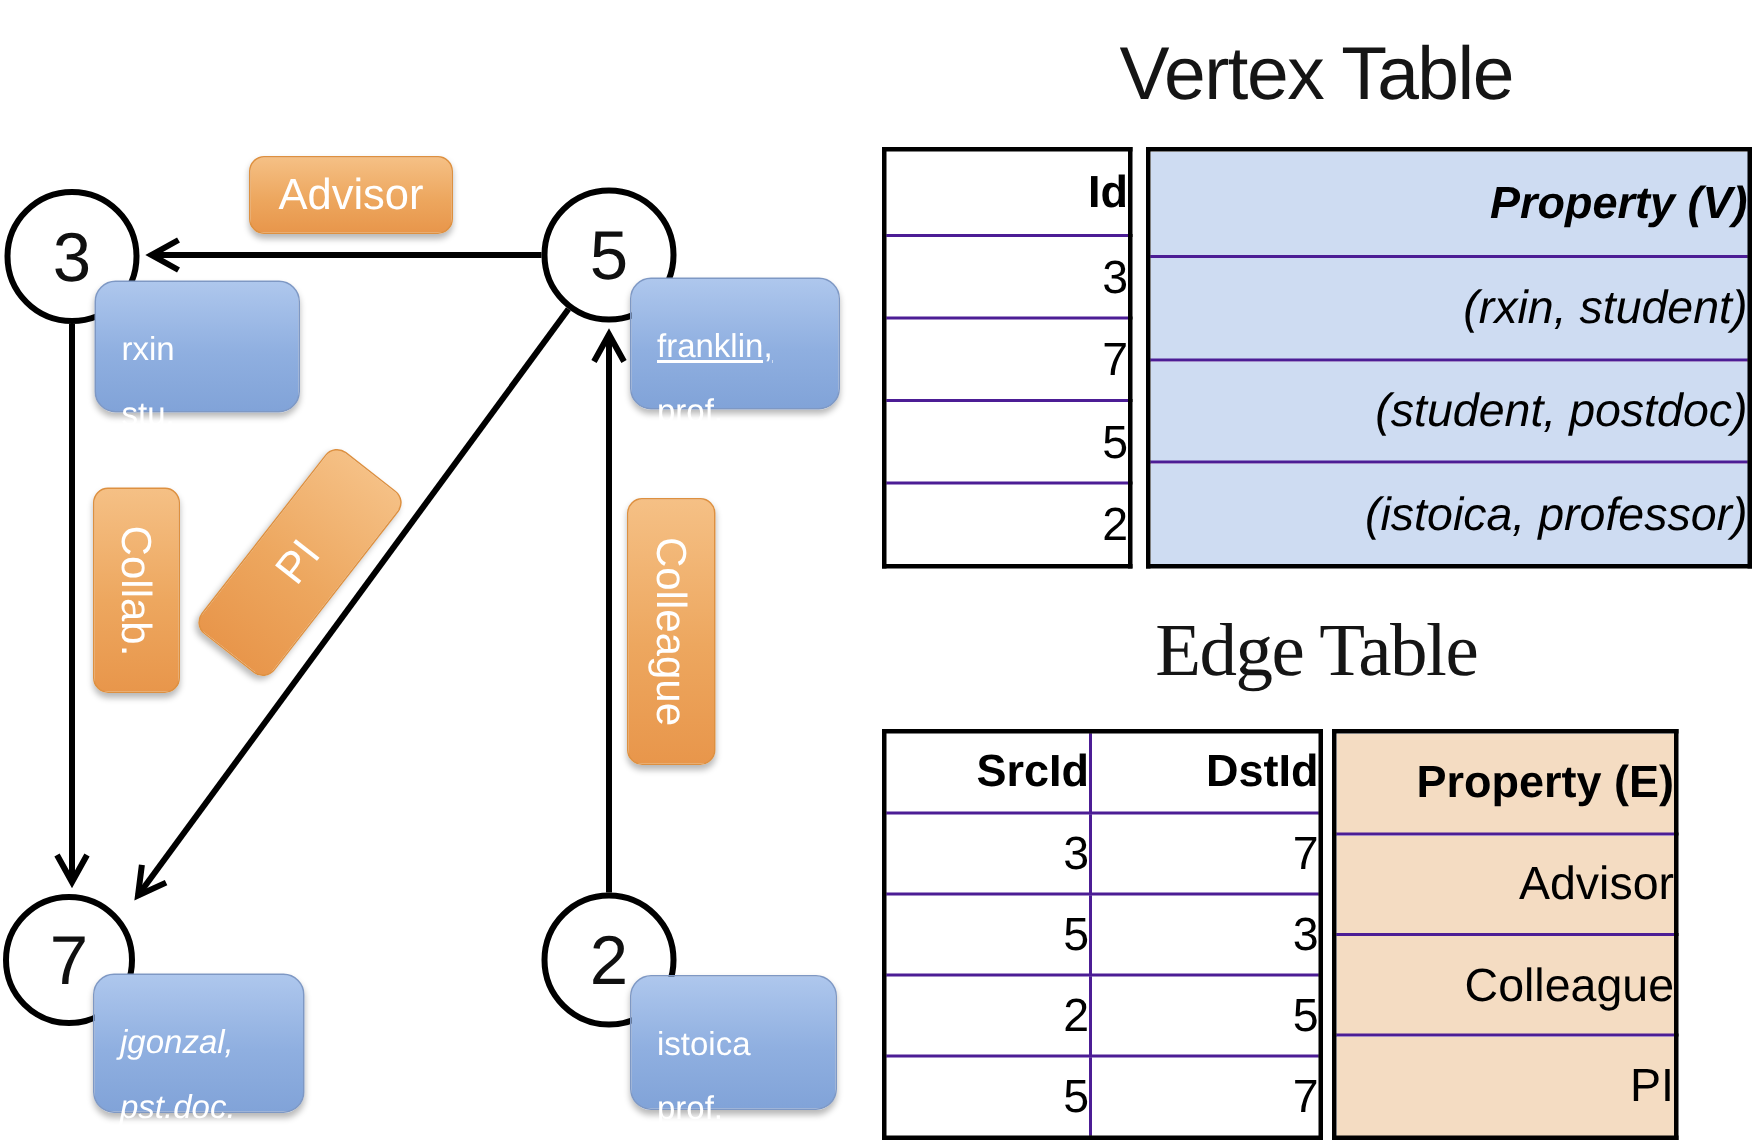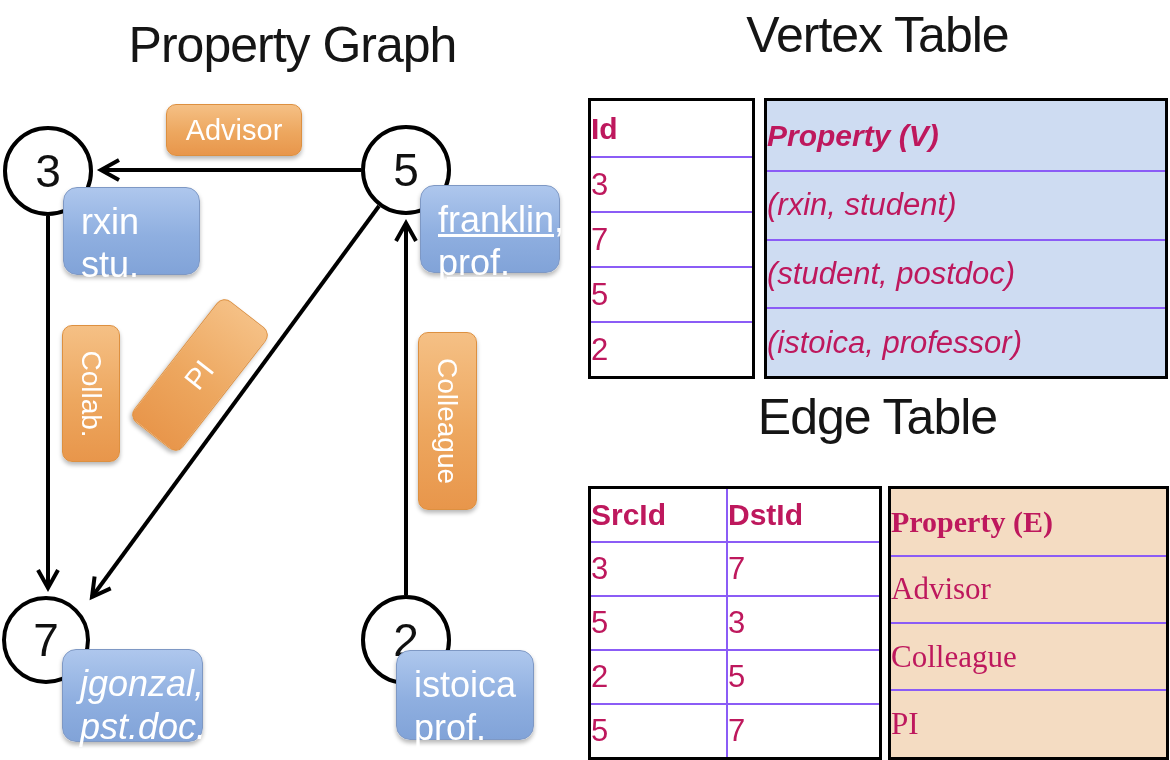--- a/index.html
+++ b/index.html
@@ -26,48 +26,47 @@
     display:flex;align-items:center;justify-content:center;
     color:#fff;font-size:29px;
     background:linear-gradient(180deg,var(--orange-fill-top,#f5c085) 0%,var(--orange-fill-mid,#eda75f) 55%,var(--orange-fill-bottom,#e8964b) 100%);
     border:1.5px solid var(--orange-border,#dd9040);
     box-shadow:0 3px 4px rgba(0,0,0,0.28);
   }
   .olabel .vtext{transform:rotate(90deg);white-space:nowrap;}
   .olabel .vtext-ccw{transform:rotate(-90deg);white-space:nowrap;}
   .blue-box{
     position:absolute;border-radius:14px;box-sizing:border-box;
-    color:#fff;font-size:36px;line-height:43px;
-    padding:12px 8px 8px 17px;
+    color:#fff;font-size:22px;line-height:43px;
+    padding:23px 8px 8px 17px;
     background:linear-gradient(180deg,var(--blue-fill-top,#aec7ed) 0%,var(--blue-fill-mid,#8fafe0) 55%,var(--blue-fill-bottom,#81a3d8) 100%);
     border:1.5px solid var(--blue-border,#7e98c4);
     box-shadow:0 3px 4px rgba(0,0,0,0.28);
   }
   
   .tbl-wrap{position:absolute;display:flex;}
   table.dtab{border-collapse:collapse;table-layout:fixed;}
   table.dtab td{
-    border:2px solid #8b5cf6;text-align:left;vertical-align:middle;
-    color:#be185d;font-size:31px;padding:0;overflow:hidden;white-space:nowrap;
+    border:2px solid #4c1d95;text-align:right;vertical-align:middle;
+    color:#000000;font-size:31px;padding:0;overflow:hidden;white-space:nowrap;
   }
   table.dtab{border:3px solid #000;}
   table.dtab td.hdr{font-weight:bold;font-size:30px;}
   .vfill{background:var(--vertex-cell-bg,#cedcf2);font-style:italic;}
   .efill{background:var(--edge-cell-bg,#f4dcc2);}
   .vx-hrow td{height:55px;}
   .vx-drow td{height:53px;}
   .ed-hrow td{height:52px;}
   .ed-drow td{height:52px;}
 </style>
 </head>
 <body>
 
 <div class="stage">
 
-  <div class="big-title" style="left:0;top:16px;width:585px;">Property Graph</div>
 
   <svg class="edges-svg" width="585" height="760" viewBox="0 0 585 760">
     <defs>
       <marker id="arrowV" markerUnits="userSpaceOnUse" markerWidth="26" markerHeight="28" refX="21" refY="13" orient="auto">
         <path d="M3,3 L21,13 L3,23" fill="none" stroke="#000" stroke-width="4" stroke-linecap="butt" stroke-linejoin="miter"></path>
       </marker>
     </defs>
     <line x1="361" y1="170" x2="101" y2="170" stroke="#000" stroke-width="4" marker-end="url(#arrowV)"></line>
     <line x1="48" y1="216" x2="48" y2="588" stroke="#000" stroke-width="4" marker-end="url(#arrowV)"></line>
     <line x1="379" y1="206" x2="92" y2="597" stroke="#000" stroke-width="4" marker-end="url(#arrowV)"></line>
@@ -105,26 +104,26 @@
     <div>stu.</div>
   </div>
   <div class="blue-box" style="left:420px;top:185px;width:140px;height:88px;text-decoration:underline;">
     <div>franklin,</div>
     <div>prof.</div>
   </div>
   <div class="blue-box" style="left:62px;top:649px;width:141px;height:93px;font-style:italic;">
     <div>jgonzal,</div>
     <div>pst.doc.</div>
   </div>
-  <div class="blue-box" style="left:396px;top:650px;width:138px;height:90px;">
+  <div class="blue-box" style="left:420px;top:650px;width:138px;height:90px;">
     <div>istoica</div>
     <div>prof.</div>
   </div>
 
-  <div class="big-title" style="left:585px;top:6px;width:585px;">Vertex Table</div>
+  <div class="big-title" style="left:585px;top:20px;width:585px;">Vertex Table</div>
 
   <div class="tbl-wrap" style="left:588px;top:98px;gap:9px;">
     <table class="dtab" style="width:167px;">
       <tbody>
           <tr class="vx-hrow">
             <td class="hdr">Id</td>
           </tr>
       <tr class="vx-drow">
             <td>3</td>
           </tr>
@@ -150,21 +149,21 @@
       <tr class="vx-drow">
             <td class="vfill">(student, postdoc)</td>
           </tr>
       <tr class="vx-drow">
             <td class="vfill">(istoica, professor)</td>
           </tr>
     </tbody>
       </table>
   </div>
 
-  <div class="big-title" style="left:585px;top:388px;width:585px;">Edge Table</div>
+  <div class="big-title" style="left:585px;top:404px;width:585px;font-family:Liberation Serif, serif;">Edge Table</div>
 
   <div class="tbl-wrap" style="left:588px;top:486px;gap:6px;">
     <table class="dtab" style="width:294px;">
       <tbody>
           <tr class="ed-hrow">
         <td class="hdr" style="width:135px;">SrcId</td>
         <td class="hdr">DstId</td>
       </tr>
       <tr class="ed-drow">
         <td>3</td>
@@ -177,21 +176,21 @@
       <tr class="ed-drow">
         <td>2</td>
         <td>5</td>
       </tr>
       <tr class="ed-drow">
         <td>5</td>
         <td>7</td>
       </tr>
     </tbody>
       </table>
-    <table class="dtab" style="width:281px;font-family:Liberation Serif, serif;">
+    <table class="dtab" style="width:231px;">
       <tbody>
           <tr class="ed-hrow">
             <td class="hdr efill">Property (E)</td>
           </tr>
       <tr class="ed-drow">
             <td class="efill">Advisor</td>
           </tr>
       <tr class="ed-drow">
             <td class="efill">Colleague</td>
           </tr>

